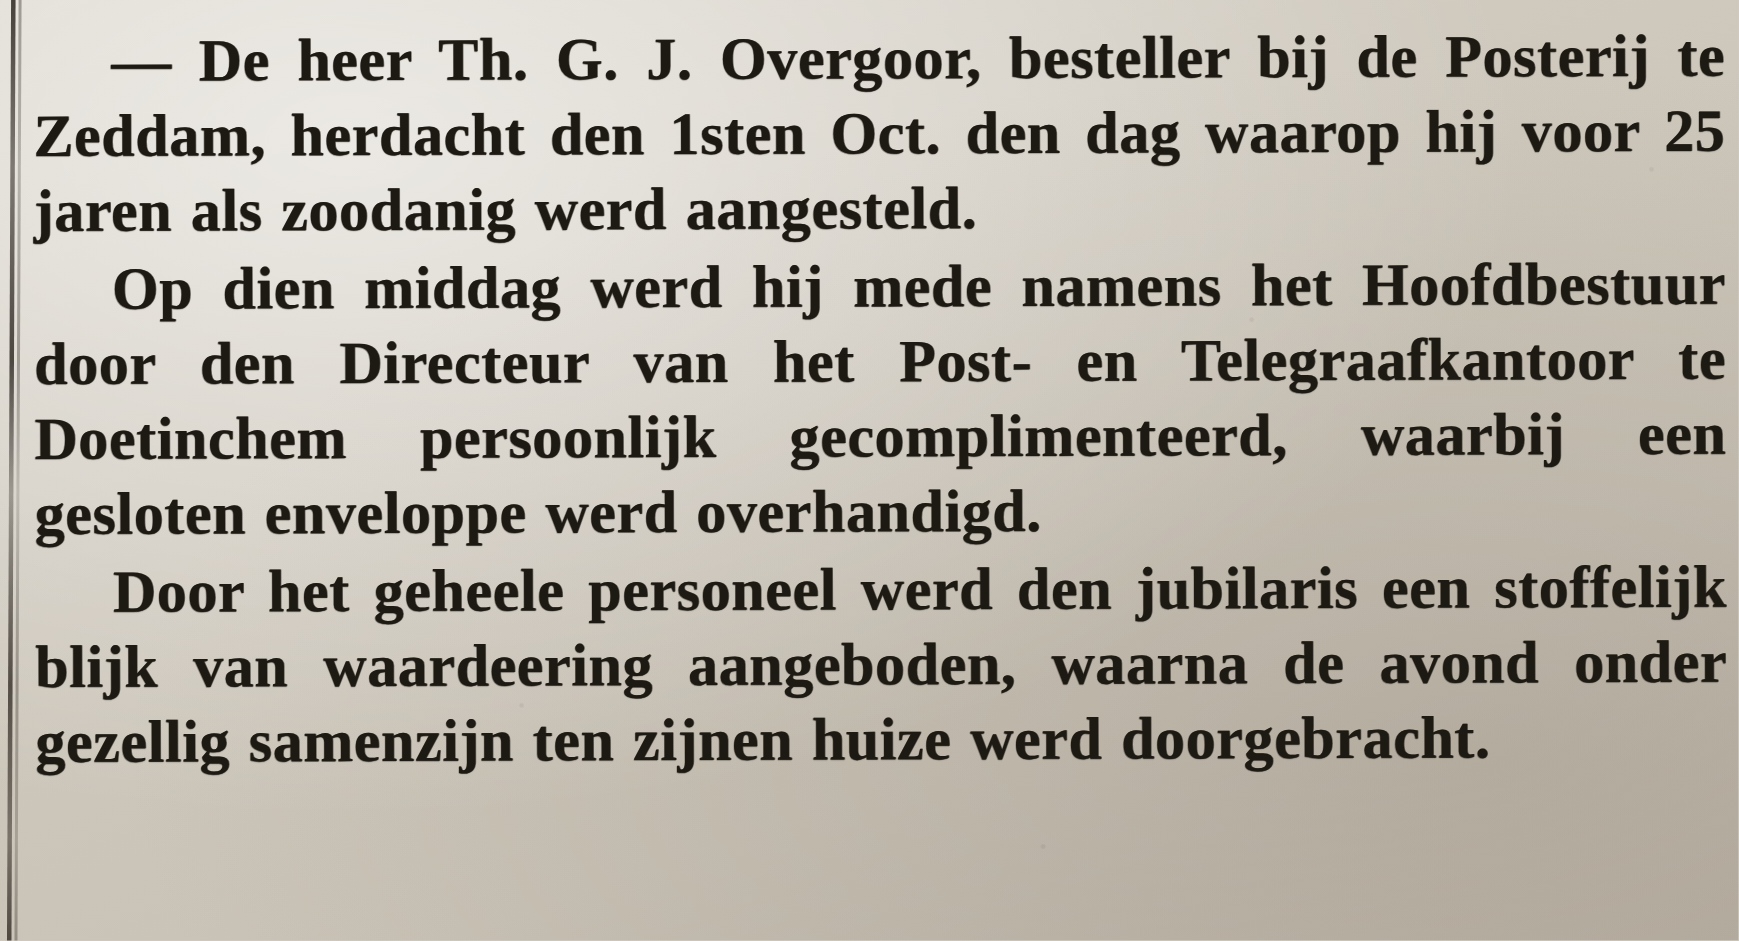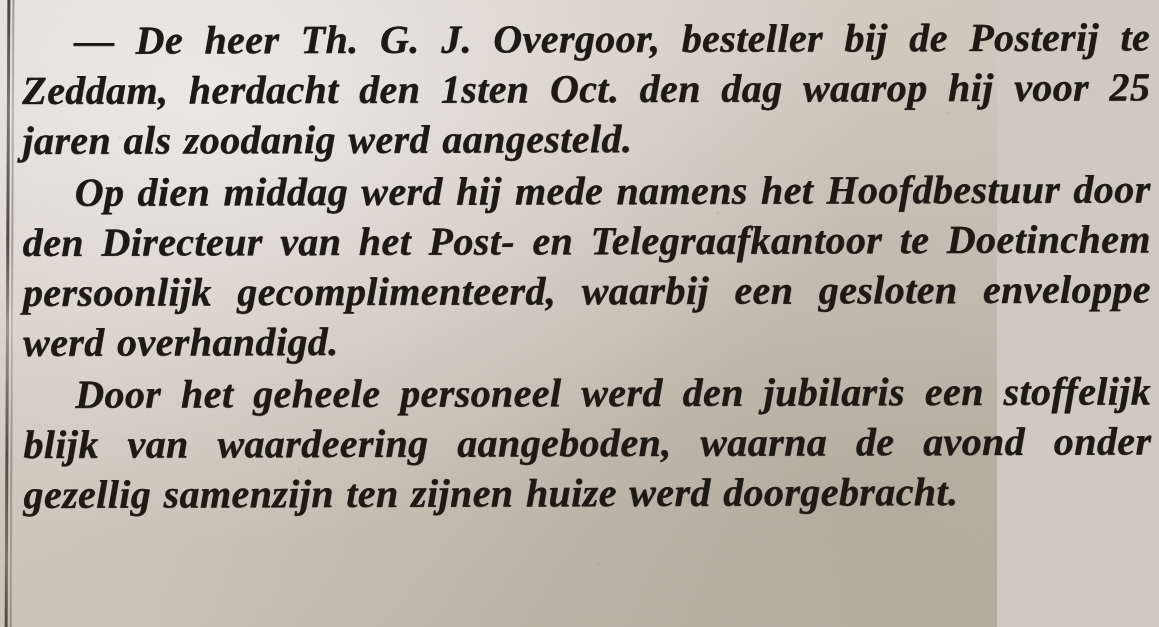--- a/index.html
+++ b/index.html
@@ -8,28 +8,27 @@
   }
   body {
     width: 1159px;
     height: 627px;
     background: #cfcac1;
     font-family: "Liberation Serif", serif;
     overflow: hidden;
   }
   #scan {
     position: relative;
-    width: 997px;
+    width: 1159px;
     height: 627px;
     background:
       radial-gradient(ellipse at 20% 15%, rgba(255,255,255,0.55), rgba(255,255,255,0) 60%),
       radial-gradient(ellipse at 85% 80%, rgba(120,110,95,0.22), rgba(120,110,95,0) 65%),
       linear-gradient(160deg, #d8d3c9 0%, #cfc9be 35%, #c9c2b6 70%, #bdb5a8 100%);
     filter: none;
-    font-style: italic;
   }
   
   #scan::before {
     content: "";
     position: absolute;
     inset: 0;
     pointer-events: none;
     background-image:
       radial-gradient(circle at 12% 22%, rgba(60,52,44,0.10) 0 1px, rgba(0,0,0,0) 2px),
       radial-gradient(circle at 47% 8%,  rgba(60,52,44,0.09) 0 1px, rgba(0,0,0,0) 2px),

